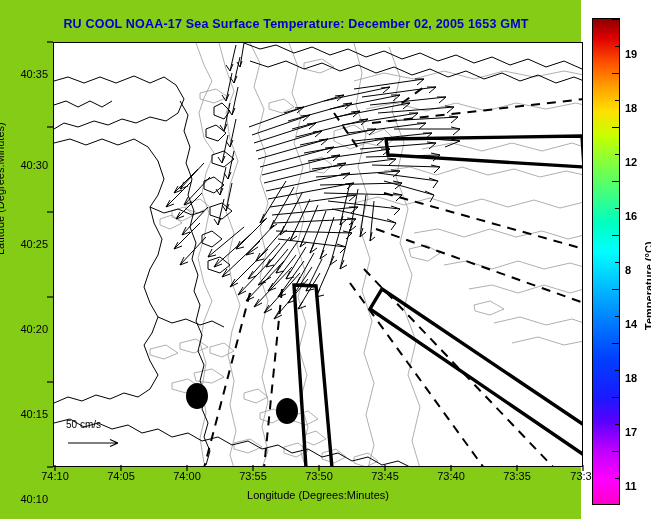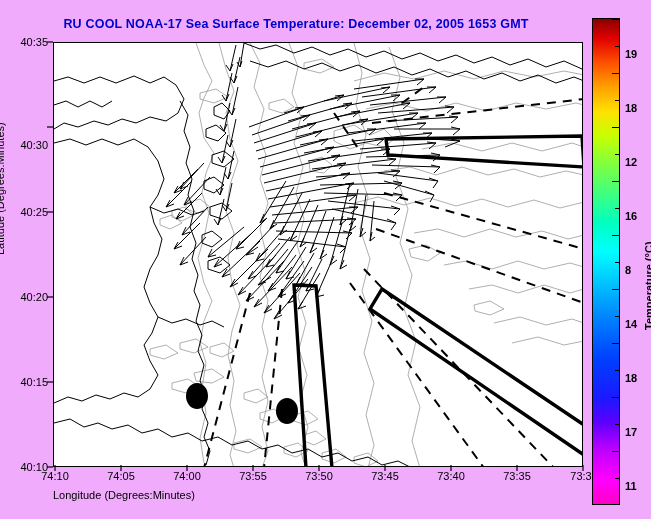--- a/index.html
+++ b/index.html
@@ -1,19 +1,19 @@
 <!DOCTYPE html>
 <html><head>
 <meta charset="utf-8">
 <style>
   html,body{margin:0;padding:0;background:#ffffff;}
   body{width:651px;height:519px;position:relative;overflow:hidden;
        font-family:"Liberation Sans","DejaVu Sans",sans-serif;}
 
-  #stage{position:absolute;left:0;top:0;width:651px;height:519px;background:#f0abfc;}
+  #stage{position:absolute;left:0;top:0;width:581px;height:519px;background:#84cc16;}
 
   
   #title{position:absolute;left:0;top:17px;width:592px;text-align:center;
          font-size:12.5px;font-weight:bold;color:#0000cc;letter-spacing:.2px;
          white-space:nowrap;}
 
   
   #plot{position:absolute;left:53px;top:42px;width:530px;height:425px;
         border:1.5px solid #000;box-sizing:border-box;background:#fff;overflow:hidden;}
   #plotsvg{position:absolute;left:0;top:0;}
@@ -23,25 +23,25 @@
          line-height:15px;white-space:nowrap;pointer-events:none;}
 
   
   #scalebox{position:absolute;left:6px;top:376px;width:100px;height:44px;}
   #scalelabel{position:absolute;left:6px;top:0px;font-size:10px;color:#000;white-space:nowrap;}
   #scalearrowwrap{position:absolute;left:6px;top:17px;}
   .xlab{position:absolute;top:470px;font-size:11px;color:#000;
         white-space:nowrap;transform:translateX(-50%);}
   #ytitle{position:absolute;left:-6px;top:255px;font-size:11px;color:#000;
           transform:rotate(-90deg);transform-origin:left top;white-space:nowrap;}
-  #xtitle{position:absolute;left:53px;top:489px;width:530px;text-align:left;
+  #xtitle{position:absolute;left:53px;top:489px;width:530px;text-align:center;
           font-size:11px;color:#000;}
 
   .ylabel{position:absolute;left:4px;font-size:11px;color:#000;width:44px;
-          text-align:right;transform:translateY(-50%);white-space:nowrap;}
+          text-align:right;transform:translateY(-50%);white-space:nowrap;margin-top:32px;}
 
   
   #cbar{position:absolute;left:592px;top:18px;width:28px;height:487px;
         border:1px solid #000;box-sizing:border-box;}
   #cbargrad{position:absolute;left:0;top:0;right:0;bottom:0;}
   .cblab{position:absolute;left:625px;font-size:11px;font-weight:bold;color:#000;
          transform:translateY(-50%);white-space:nowrap;margin-top:35px;}
   .cbtick{position:absolute;left:612px;width:8px;height:1px;background:#000;}
   .cbtickmin{position:absolute;left:615px;width:5px;height:1px;background:#000;}
   #cbtitle{position:absolute;left:643px;top:330px;font-size:11px;font-weight:bold;
@@ -294,25 +294,33 @@
         <path d="M196 250 L150 425"></path>
         <path d="M280 70 L306 108"></path>
         <path d="M348 60 L370 44"></path>
       </g>
 
     </svg>
 
     <div id="annot">
     </div>
 
+    <div id="scalebox">
+      <div id="scalelabel">50 cm/s</div>
+      <div id="scalearrowwrap">
+        <svg width="62" height="14" viewBox="0 0 62 14">
+          <path d="M2 7 L52 7 M52 7 L44 3.5 M52 7 L44 10.5" stroke="#000" stroke-width="1.2" fill="none"></path>
+        </svg>
+      </div>
+    </div>
   </div>
 
   <div>
     <div class="ylabel" style="top:42px">40:35</div>
-    <div class="ylabel" style="top:145px">40:30</div>
+    <div class="ylabel" style="top:133px">40:30</div>
     <div class="ylabel" style="top:212px">40:25</div>
     <div class="ylabel" style="top:297px">40:20</div>
     <div class="ylabel" style="top:382px">40:15</div>
     <div class="ylabel" style="top:467px">40:10</div>
     <div id="ytitle">Latitude (Degrees:Minutes)</div>
   </div>
 
   <svg style="position:absolute;left:44px;top:36px" width="12" height="440">
     <g stroke="#000" stroke-width="1.2">
       <line x1="3" y1="6" x2="9" y2="6"></line>

